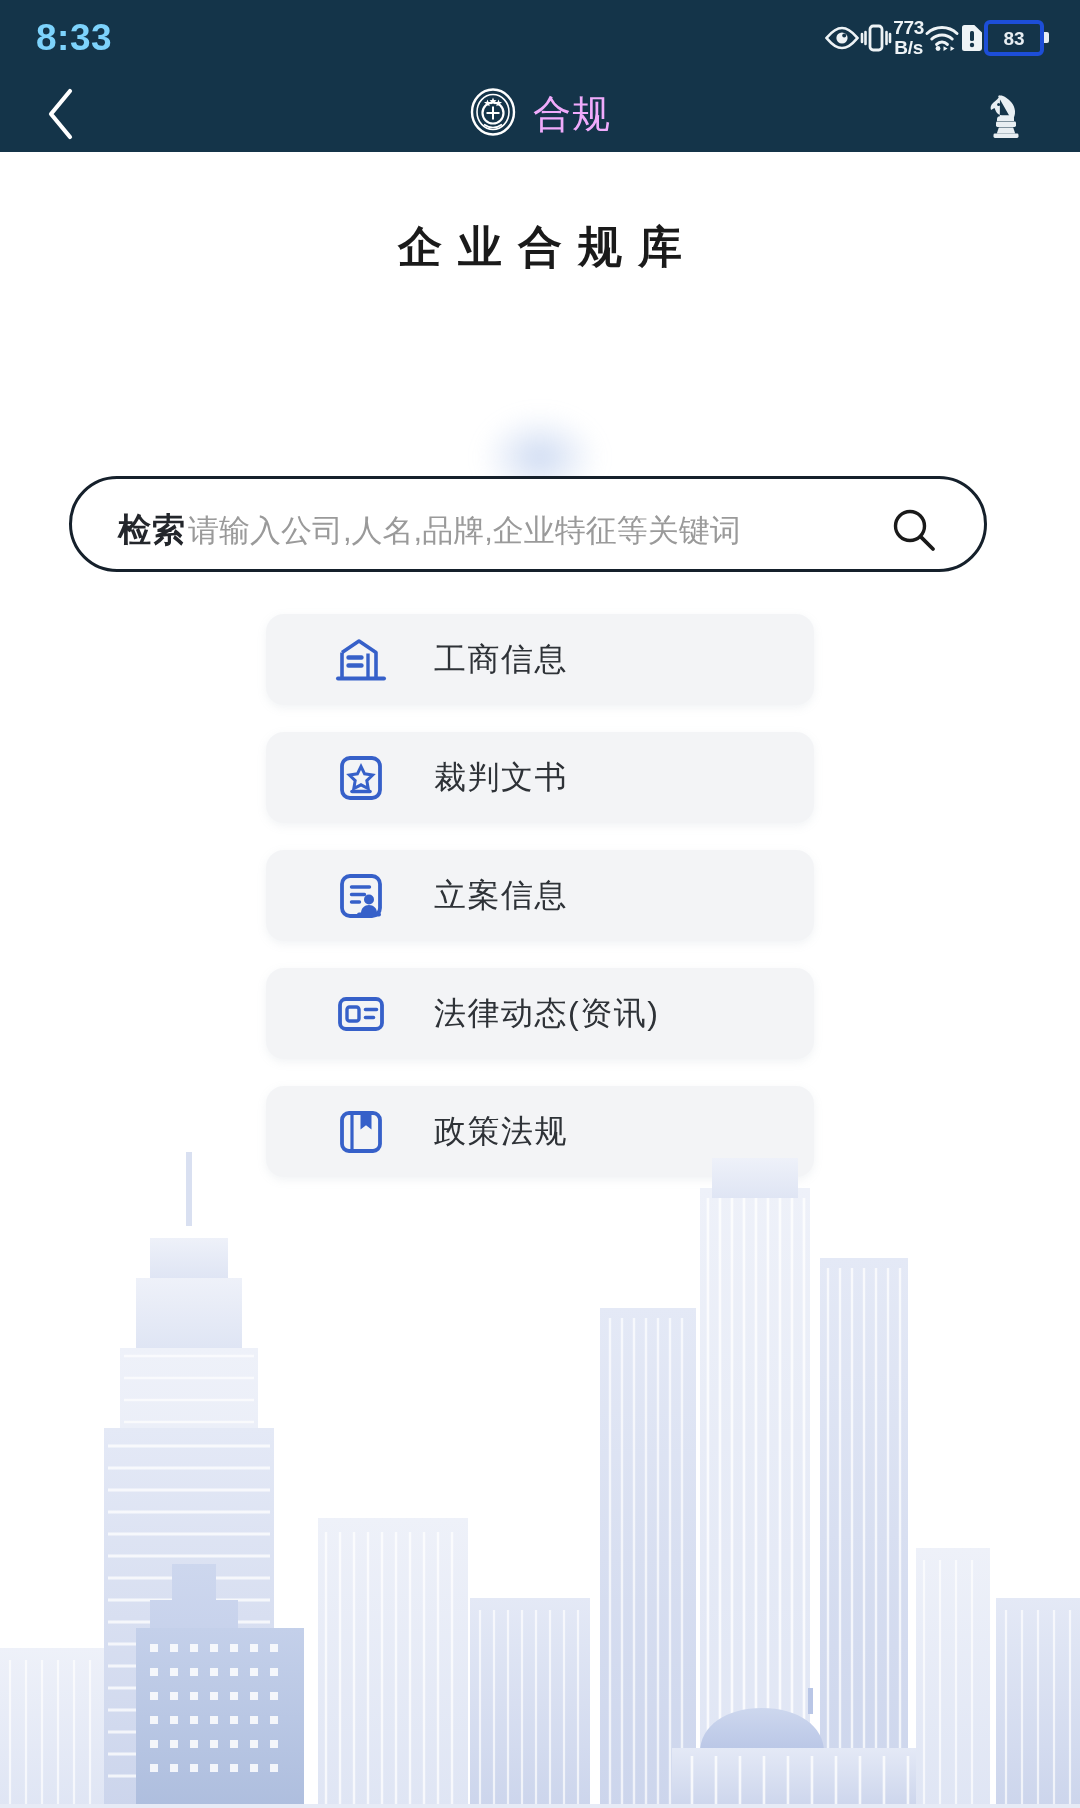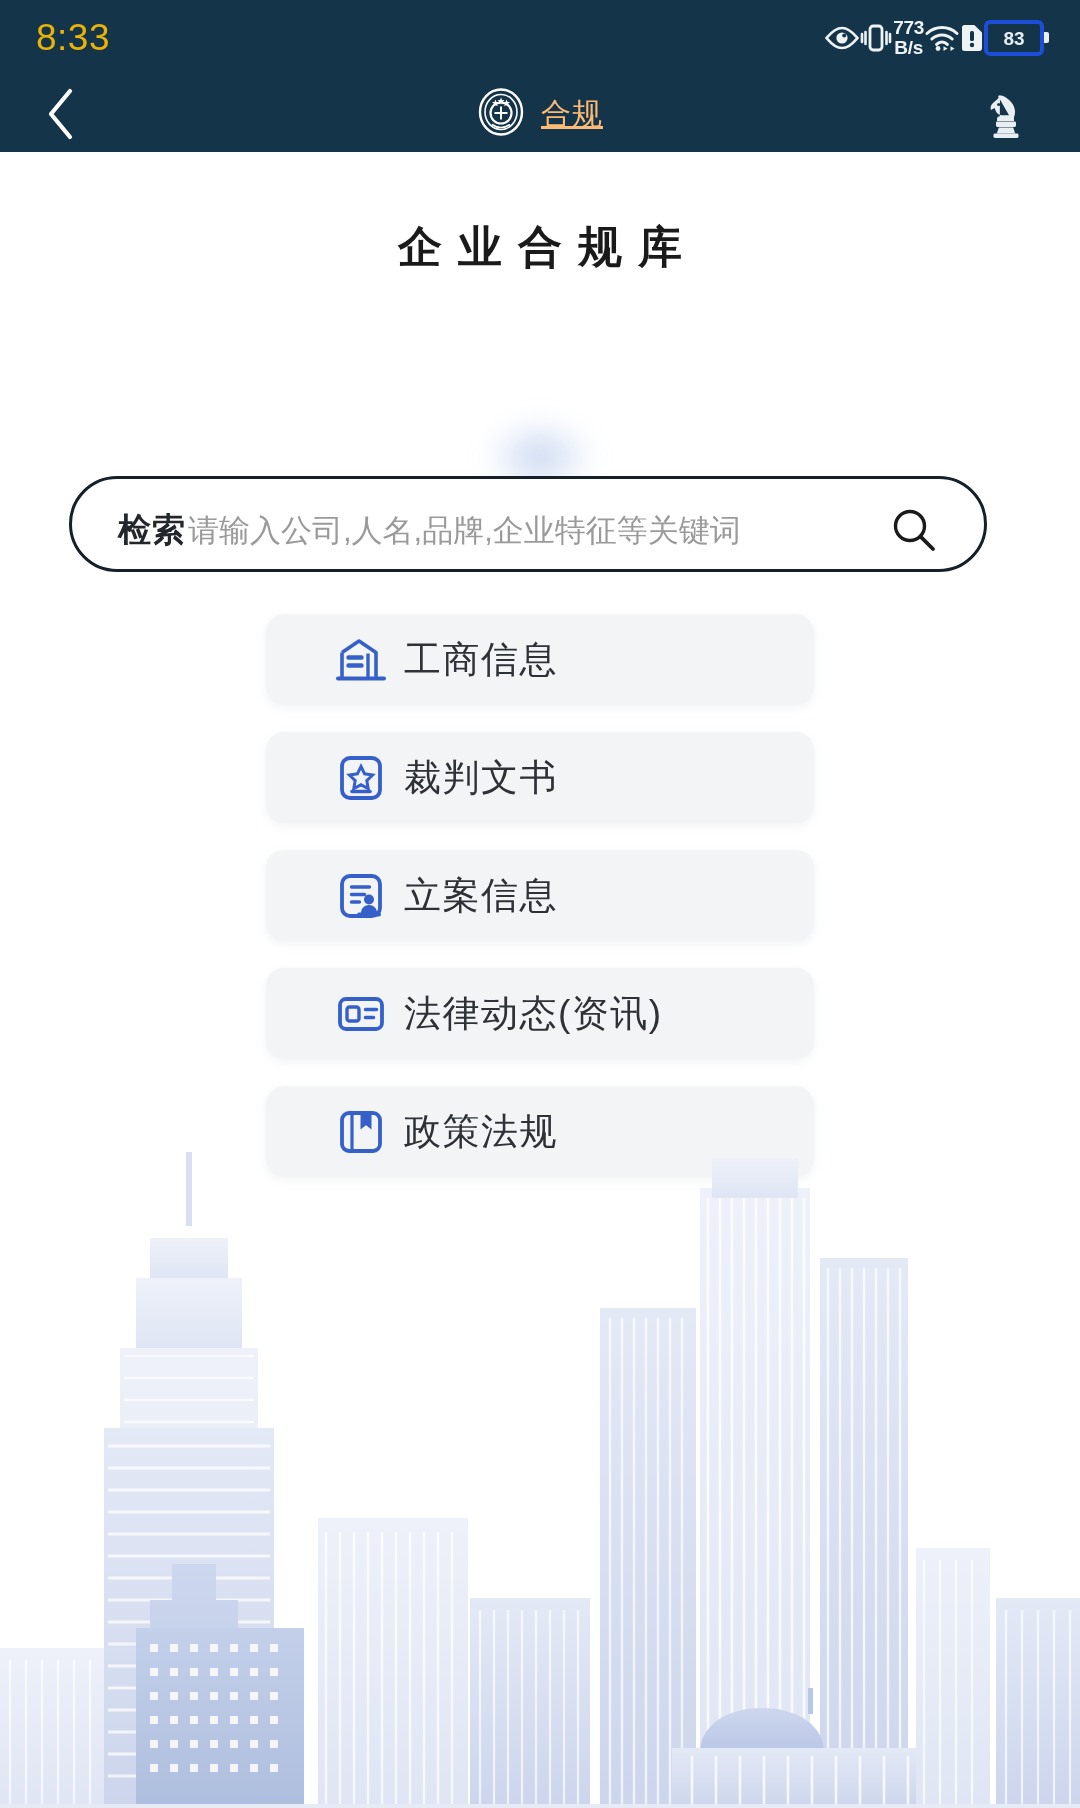--- a/index.html
+++ b/index.html
@@ -10,21 +10,21 @@
     -webkit-font-smoothing:antialiased;
   }
   .phone{position:relative;width:1080px;height:1808px;background:#fff;overflow:hidden;}
 
   
   .statusbar{
     position:absolute;top:0;left:0;width:1080px;height:76px;
     background:#143449;display:flex;align-items:center;
     justify-content:space-between;padding:0 36px;box-sizing:border-box;
   }
-  .clock{color:#eab308;font-size:37px;letter-spacing:.5px;font-weight:400;}
+  .clock{color:#7dd3fc;font-size:37px;letter-spacing:.5px;font-weight:700;}
   .sb-right{display:flex;align-items:center;}
   .sb-icon{display:flex;align-items:center;justify-content:center;}
   .netspeed{
     color:#eef3f6;font-size:19px;line-height:20px;text-align:center;
     font-weight:600;letter-spacing:-.3px;
   }
   .batt{
     width:52px;height:28px;border:4px solid #1d4ed8;border-radius:6px;
     position:relative;display:flex;align-items:center;justify-content:center;
   }
@@ -38,21 +38,21 @@
   .navbar{
     position:absolute;top:76px;left:0;width:1080px;height:76px;
     background:#143449;display:flex;align-items:center;box-sizing:border-box;
     padding:0 44px;
   }
   .nav-back{width:60px;height:60px;display:flex;align-items:center;justify-content:flex-start;cursor:pointer;}
   .nav-center{
     position:absolute;left:0;right:0;display:flex;align-items:center;
     justify-content:center;gap:16px;pointer-events:none;
   }
-  .nav-title{color:#fdba74;font-size:30px;font-weight:500;letter-spacing:1px;text-decoration:underline;}
+  .nav-title{color:#f0abfc;font-size:38px;font-weight:500;letter-spacing:1px;}
   .nav-right{margin-left:auto;width:60px;height:60px;display:flex;align-items:center;justify-content:center;cursor:pointer;z-index:2;}
 
   
   .content{position:absolute;top:152px;left:0;width:1080px;height:1656px;background:#ffffff;}
 
   .page-title{
     text-align:center;margin-top:66px;
     font-size:44px;font-weight:700;color:#1a1a1a;letter-spacing:16px;
     text-indent:16px;
   }
@@ -80,21 +80,21 @@
   .search-btn{width:60px;height:60px;display:flex;align-items:center;justify-content:center;cursor:pointer;flex:0 0 auto;}
 
   
   .menu{position:absolute;top:462px;left:266px;width:548px;}
   .menu-item{
     position:relative;height:91px;border-radius:18px;background:#f3f4f6;
     display:flex;align-items:center;margin-bottom:27px;cursor:pointer;
     box-shadow:0 3px 10px rgba(150,160,175,.13);
   }
   .menu-icon{width:58px;height:58px;margin-left:66px;display:flex;align-items:center;justify-content:center;flex:0 0 auto;}
-  .menu-label{margin-left:14px;font-size:37px;color:#2e3237;letter-spacing:1.5px;font-weight:400;}
+  .menu-label{margin-left:44px;font-size:32px;color:#2e3237;letter-spacing:1.5px;font-weight:400;}
 
   
   .skyline{position:absolute;left:0;bottom:0;width:1080px;height:680px;pointer-events:none;}
 </style>
 </head>
 <body>
 
 <div class="phone">
 
   <div class="statusbar">

